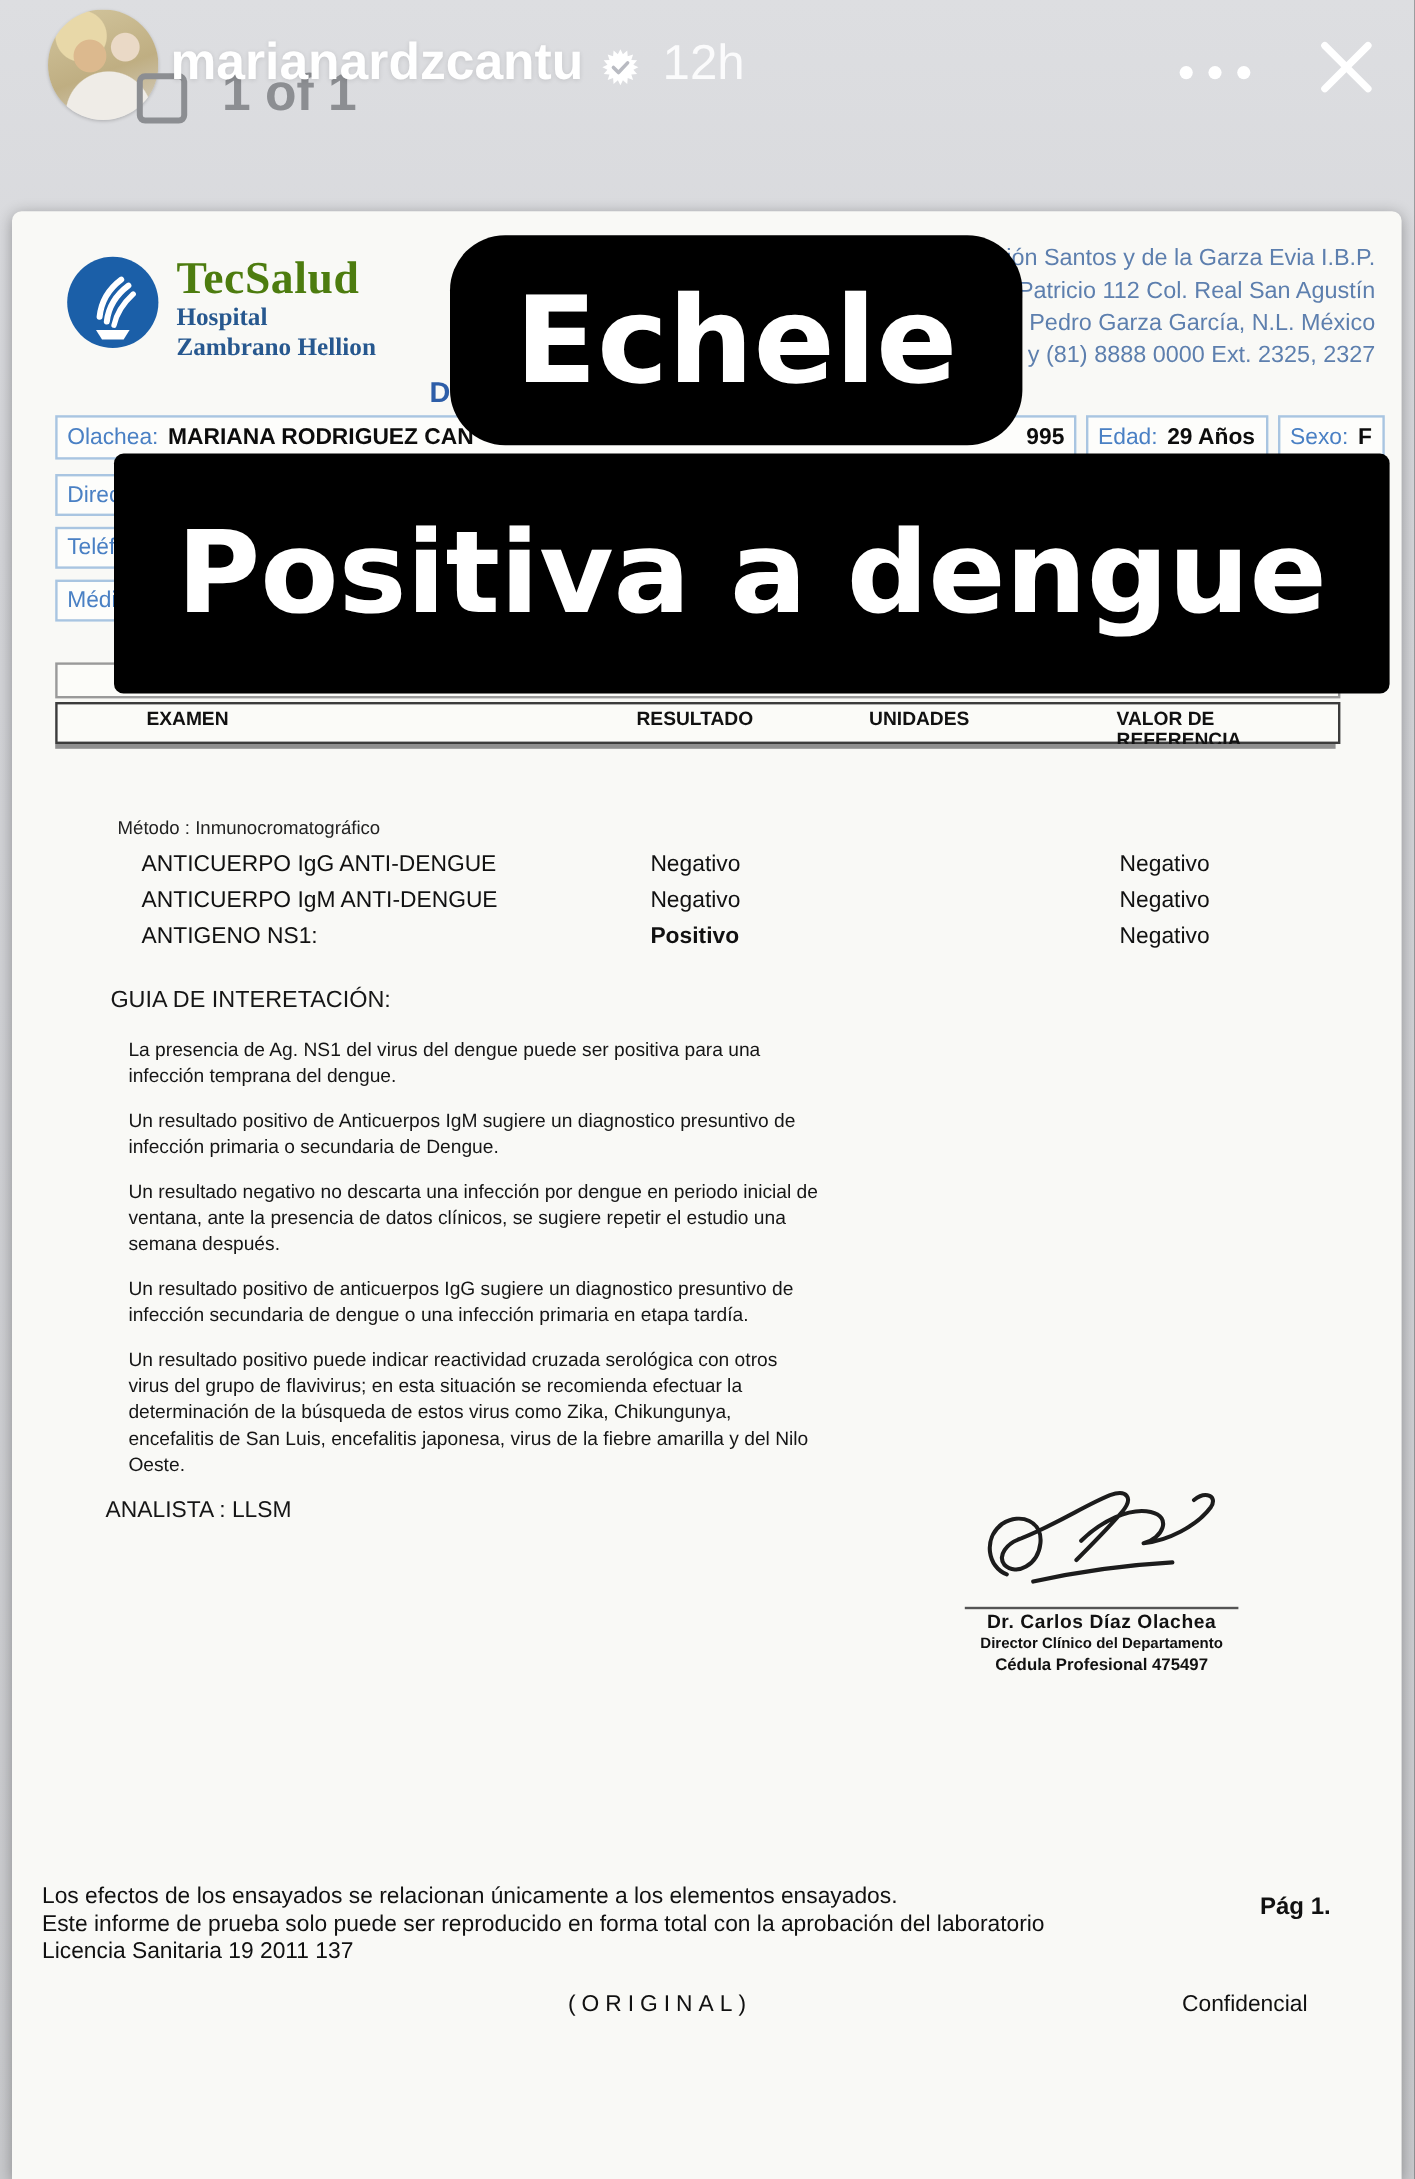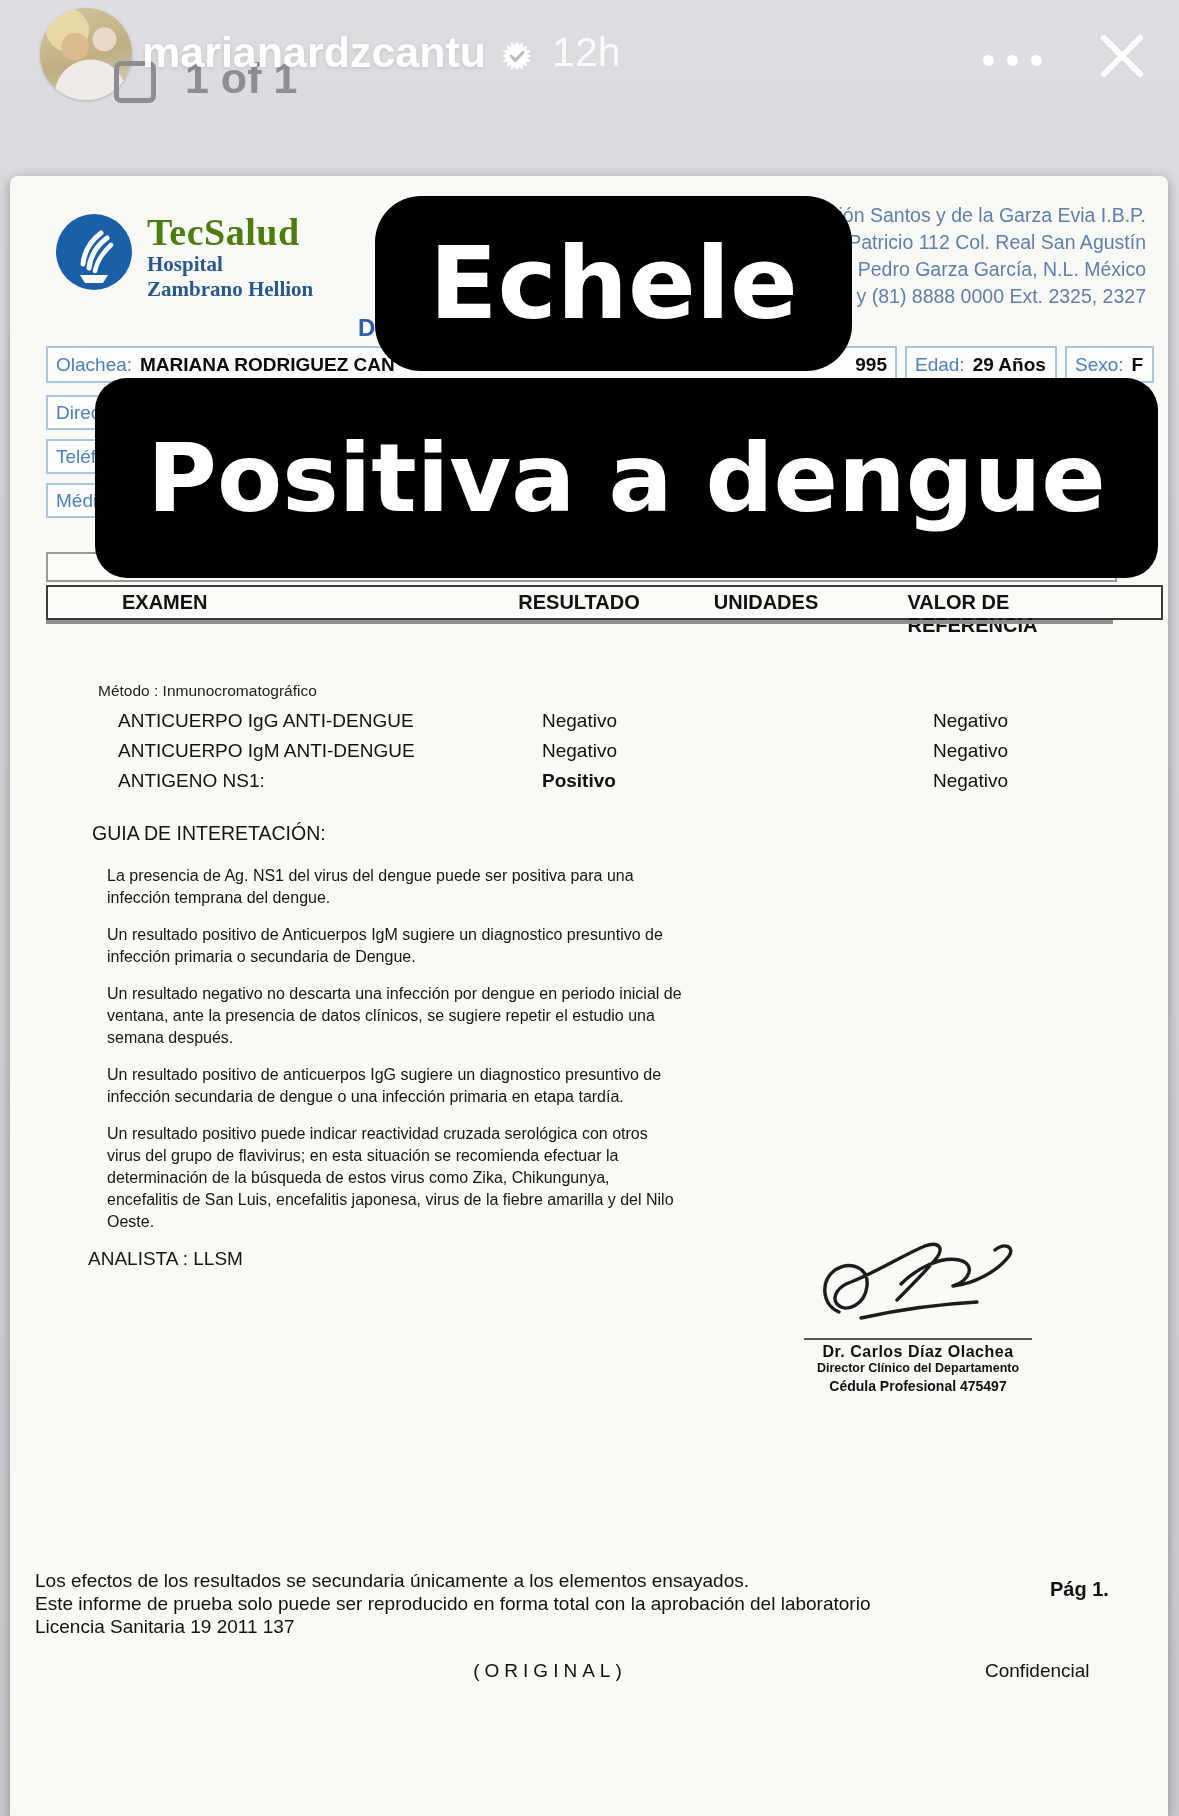--- a/index.html
+++ b/index.html
@@ -44,21 +44,21 @@
   .val{color:#0c0c0c;font-weight:700;white-space:nowrap;}
   .cell-nombre{left:36px;top:170px;width:847px;height:33px;}
   .cell-edad{left:895px;top:170px;width:148px;height:33px;}
   .cell-sexo{left:1055px;top:170px;width:85px;height:33px;}
   .cell-dir{left:36px;top:219px;width:560px;height:31px;}
   .cell-tel{left:36px;top:263px;width:560px;height:31px;}
   .cell-med{left:36px;top:307px;width:560px;height:31px;}
   .dob{margin-left:auto;margin-right:8px;}
 
   .empty-box{left:36px;top:376px;width:1067px;height:26px;border:2px solid #9a9a9a;background:#fcfcf9;}
-  .thead{left:36px;top:409px;width:1067px;height:31px;border:2px solid #3c3c3c;background:#fbfbf8;font-weight:700;font-size:20px;padding-left:46px;}
+  .thead{left:36px;top:409px;width:1067px;height:31px;border:2px solid #3c3c3c;background:#fbfbf8;font-weight:700;font-size:16px;}
   .thead span{position:absolute;top:4px;}
   .th-examen{left:74px;}
   .th-res{left:531px;transform:translateX(-50%);}
   .th-uni{left:718px;transform:translateX(-50%);}
   .th-ref{left:944px;transform:translateX(-50%);}
   .gray-rule{left:36px;top:444px;width:1067px;height:4px;background:#8f8f8f;}
 
   .panel-title{left:82px;top:477px;font-size:21px;font-weight:700;}
   .method{left:88px;top:506px;font-size:15.5px;color:#222;}
   .r-row{position:absolute;left:0;width:1158px;height:24px;font-size:19px;}
@@ -82,21 +82,21 @@
   .footer-l1{left:25px;top:1394px;font-size:19px;}
   .footer-l2{left:25px;top:1417px;font-size:19px;}
   .footer-l3{left:25px;top:1440px;font-size:19px;}
   .page-num{left:1040px;top:1402px;font-size:20px;font-weight:700;}
   .original{left:380px;top:1484px;width:320px;text-align:center;letter-spacing:5px;font-size:19px;}
   .confidencial{left:975px;top:1484px;font-size:19px;}
 
   
   .ov{background:#000;display:flex;align-items:center;justify-content:center;z-index:5;}
   .ov1{left:375px;top:196px;width:477px;height:175px;border-radius:46px;}
-  .ov2{left:95px;top:378px;width:1063px;height:200px;border-radius:32px;}
+  .ov2{left:95px;top:378px;width:1063px;height:200px;border-radius:8px;}
   .ov-text{font-family:"DejaVu Sans",sans-serif;font-weight:700;color:#fff;white-space:nowrap;}
   .ov1 .ov-text{font-size:100px;}
   .ov2 .ov-text{font-size:95px;}
 </style>
 </head>
 <body>
 
 <div class="screen">
 
   <div class="abs avatar"></div>
@@ -224,21 +224,21 @@
                  M100 50 C116 34 140 22 158 26 C176 30 168 48 152 52
                  C172 50 196 38 208 22 C214 13 204 8 194 16
                  M60 84 C96 76 140 70 176 68" fill="none" stroke="#1c1c1c" stroke-width="3.4" stroke-linecap="round" stroke-linejoin="round"></path>
       </svg>
       <div class="sig-line"></div>
       <div class="sig-name">Dr. Carlos Díaz Olachea</div>
       <div class="sig-role">Director Clínico del Departamento</div>
       <div class="sig-lic">Cédula Profesional  475497</div>
     </div>
 
-    <div class="abs footer-l1">Los efectos de los resultados se secundaria únicamente a los elementos ensayados.</div>
+    <div class="abs footer-l1">Los efectos de los ensayados se relacionan únicamente a los elementos ensayados.</div>
     <div class="abs footer-l2">Este informe de prueba solo puede ser reproducido en forma total con la aprobación del laboratorio</div>
     <div class="abs footer-l3">Licencia Sanitaria 19 2011 137</div>
     <div class="abs page-num">Pág 1.</div>
     <div class="abs original">(ORIGINAL)</div>
     <div class="abs confidencial">Confidencial</div>
   </div>
 
   <div class="abs ov ov1">
     <span class="ov-text">Echele</span>
   </div>

